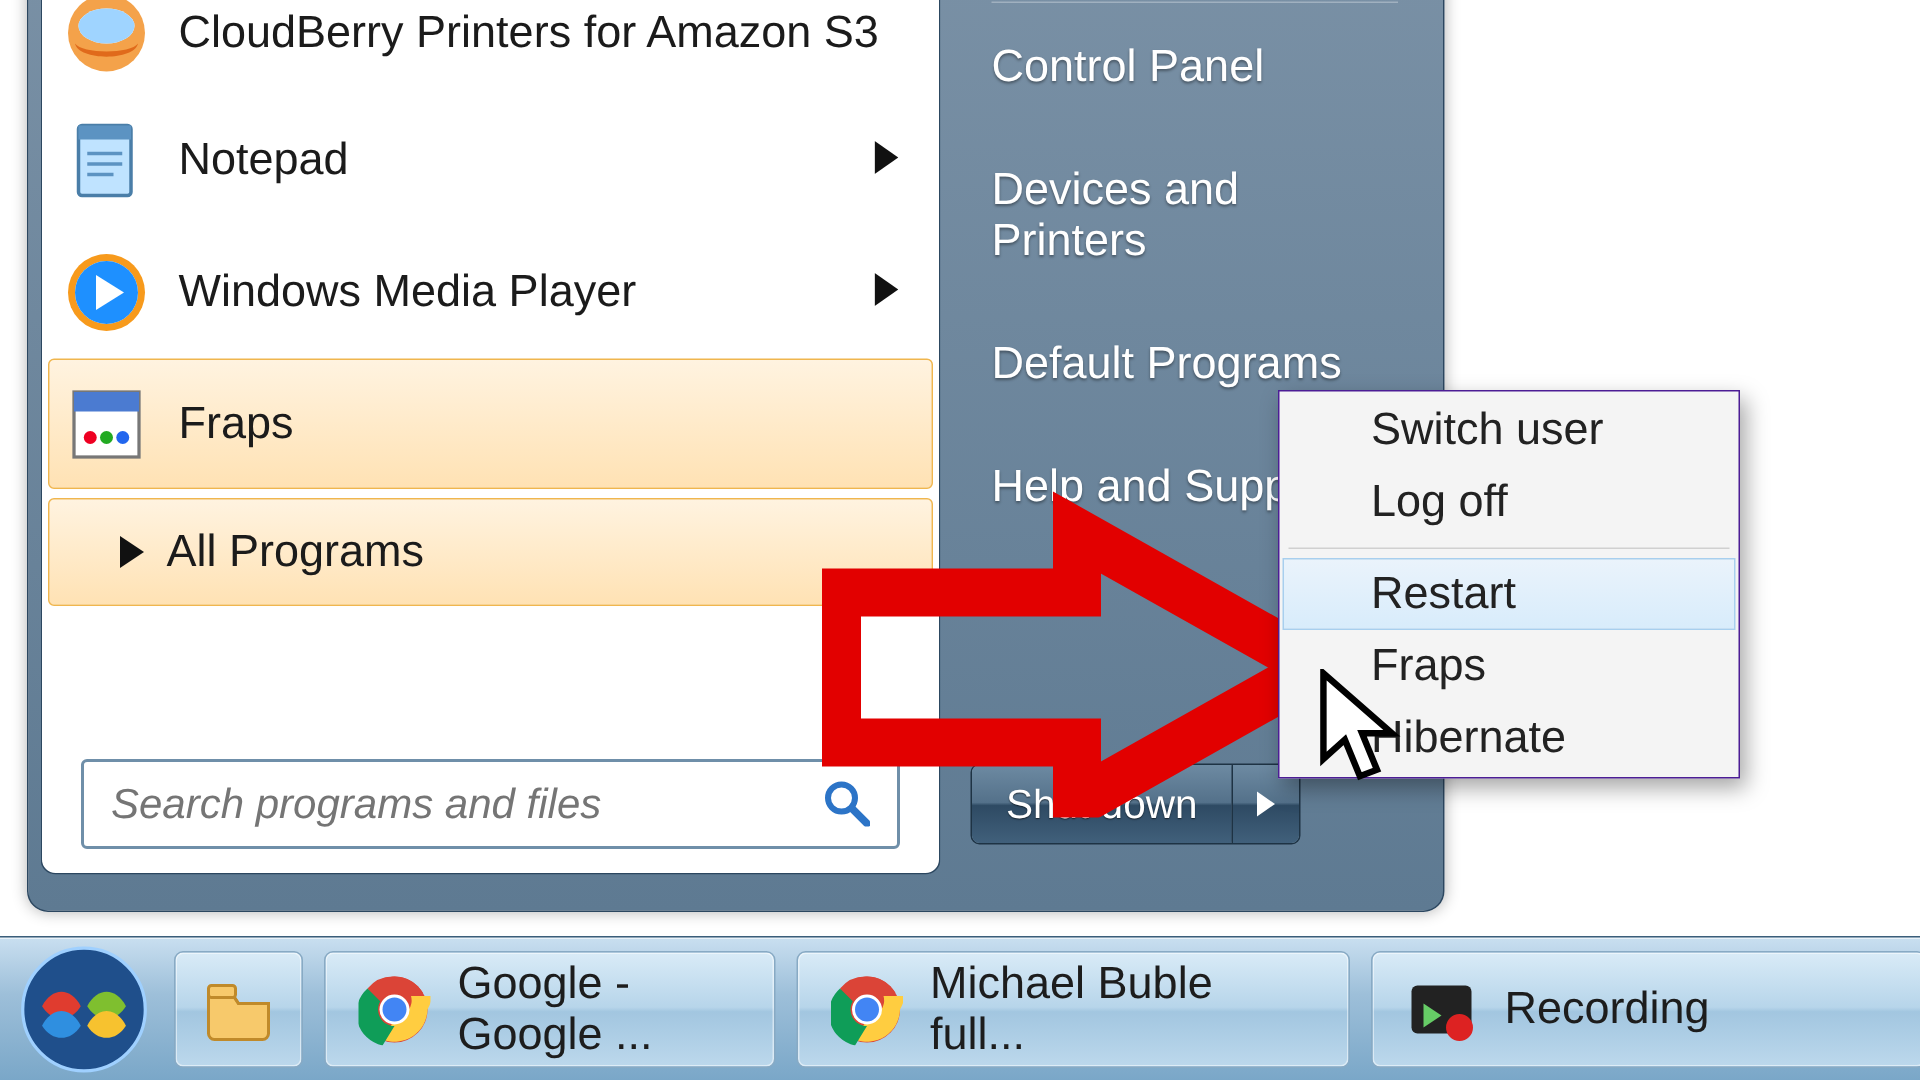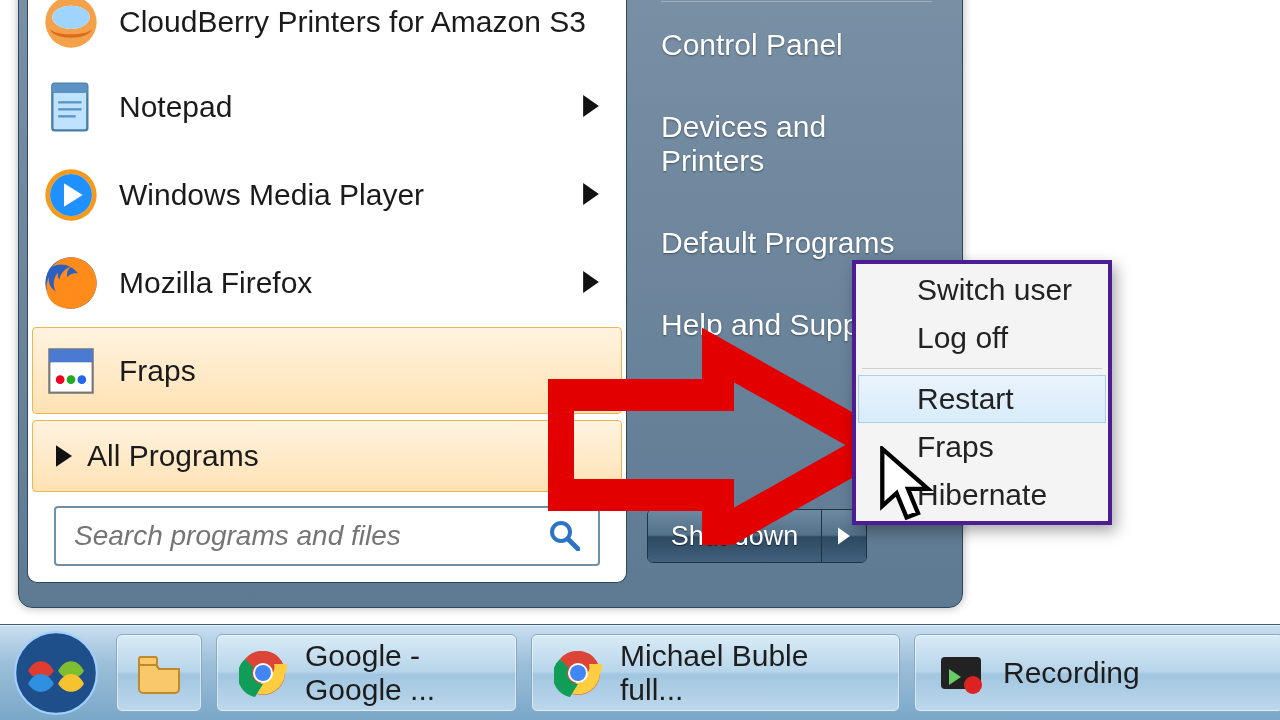--- a/index.html
+++ b/index.html
@@ -27,21 +27,21 @@
   .prog-item.tall{height:80px;}
   .prog-item .ic{width:60px;height:60px;margin-right:18px;display:flex;align-items:center;justify-content:center;}
   .prog-item .sub{display:inline-block;position:absolute;right:22px;}
   .sub svg{width:16px;height:22px;}
   .prog-item.sel{
     background:linear-gradient(#fff3e0,#ffe2b4);
     border:1px solid #f0b64e;border-radius:4px;
   }
   .all-progs{
     margin:6px 4px 0 4px;height:72px;display:flex;align-items:center;
-    padding-left:8px;font-size:30px;color:#1b1b1b;
+    padding-left:32px;font-size:30px;color:#1b1b1b;
     background:linear-gradient(#fff3e0,#ffe2b4);
     border:1px solid #f0b64e;border-radius:4px;cursor:default;
   }
   .all-progs .arr{width:46px;display:flex;align-items:center;justify-content:center;}
   .search-row{
     position:absolute;left:26px;right:26px;bottom:16px;height:60px;
     background:#fff;border:2px solid #6f8fa9;border-radius:4px;
     display:flex;align-items:center;padding:0 16px;
   }
   .search-row input{
@@ -71,22 +71,22 @@
     border-right:1px solid #1e3344;
   }
   .shutdown-more{
     width:44px;display:flex;align-items:center;justify-content:center;
     background:linear-gradient(#6d8aa2 0%,#54718a 48%,#2e4a63 52%,#41607b 100%);
     cursor:default;
   }
 
   
   .power-menu{
-    position:absolute;left:852px;top:260px;width:260px;
-    background:#f4f4f4;border:4px solid #4c1d95;
+    position:absolute;left:852px;top:260px;width:308px;
+    background:#f4f4f4;border:1px solid #4c1d95;
     box-shadow:4px 6px 14px rgba(0,0,0,.35);
     font-size:30px;color:#222;z-index:50;
   }
   .power-menu .grp{padding:2px 0;}
   .power-menu .itm{
     padding:6px 18px 6px 58px;position:relative;cursor:default;
     border:1px solid transparent;margin:0 2px;
   }
   .power-menu .itm.sel{
     background:linear-gradient(#eaf3fb,#d8ecfb);
@@ -164,32 +164,20 @@
               <circle cx="24" cy="24" r="18" fill="#1e90ff"></circle>
               <path d="M18 14l16 10-16 10z" fill="#fff"></path>
             </svg>
         </span>
         <span>Windows Media Player</span>
         <span class="sub"><svg viewBox="0 0 10 14">
               <path d="M0 0l10 7-10 7z" fill="#111"></path>
             </svg></span>
       </div>
 
-      <div class="prog-item">
-        <span class="ic">
-          <svg viewBox="0 0 48 48" width="56" height="56">
-              <circle cx="24" cy="24" r="22" fill="#2b5fc1"></circle>
-              <path d="M24 2c12 0 22 10 22 22 0 12-10 22-22 22C12 46 5 40 3 31c3 5 9 8 15 6 0 0-5-2-6-7 3 2 6 2 6 2-4-2-6-7-4-11 2 4 7 6 12 6-1-3 0-7 3-9 0 3 1 4 1 4 3-3 2-9-1-12 6 3 10 9 10 17 0 10-8 18-18 18S3 37 3 27c0-3 1-6 2-8-1 9 6 12 6 12-3-5-2-12 2-16-1 4 1 6 1 6 1-6 6-10 10-11-3 2-4 6-3 9 2-3 6-4 9-3-5-7-14-10-22-6 4-5 10-8 16-8z" fill="#ff8c1a"></path>
-            </svg>
-        </span>
-        <span>Mozilla Firefox</span>
-        <span class="sub"><svg viewBox="0 0 10 14">
-              <path d="M0 0l10 7-10 7z" fill="#111"></path>
-            </svg></span>
-      </div>
 
       <div class="prog-item sel">
         <span class="ic">
           <svg viewBox="0 0 48 48" width="52" height="52">
               <rect x="4" y="4" width="40" height="40" fill="#fff" stroke="#777" stroke-width="2"></rect>
               <rect x="4" y="4" width="40" height="12" fill="#4b7bd1"></rect>
               <circle cx="14" cy="32" r="4" fill="#e02"></circle>
               <circle cx="24" cy="32" r="4" fill="#2a2"></circle>
               <circle cx="34" cy="32" r="4" fill="#26e"></circle>
             </svg>

